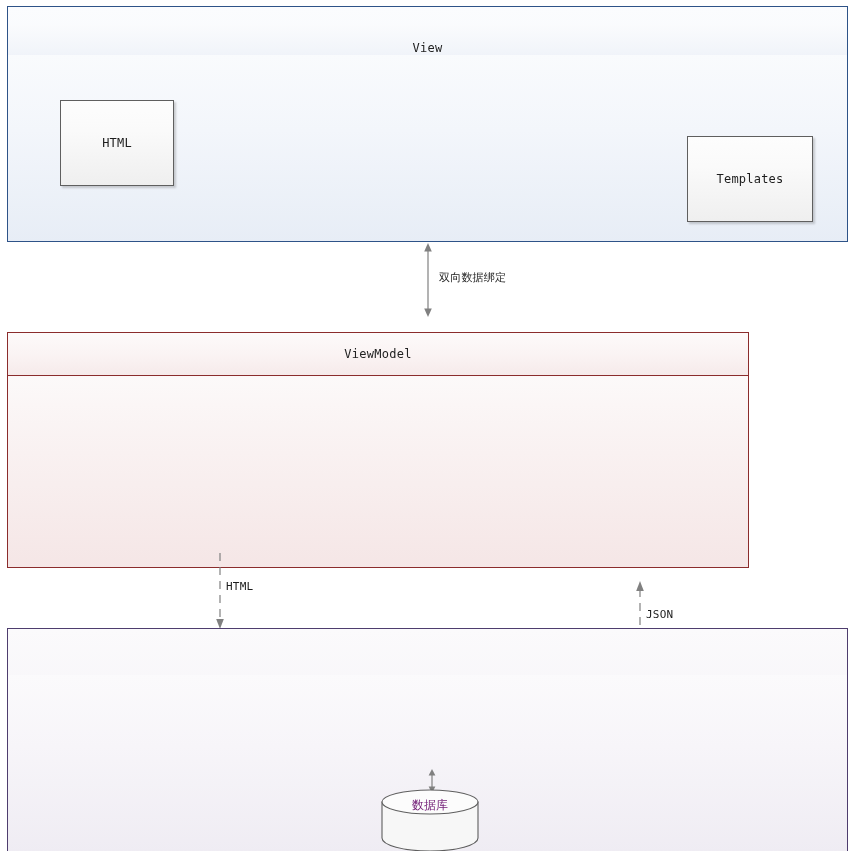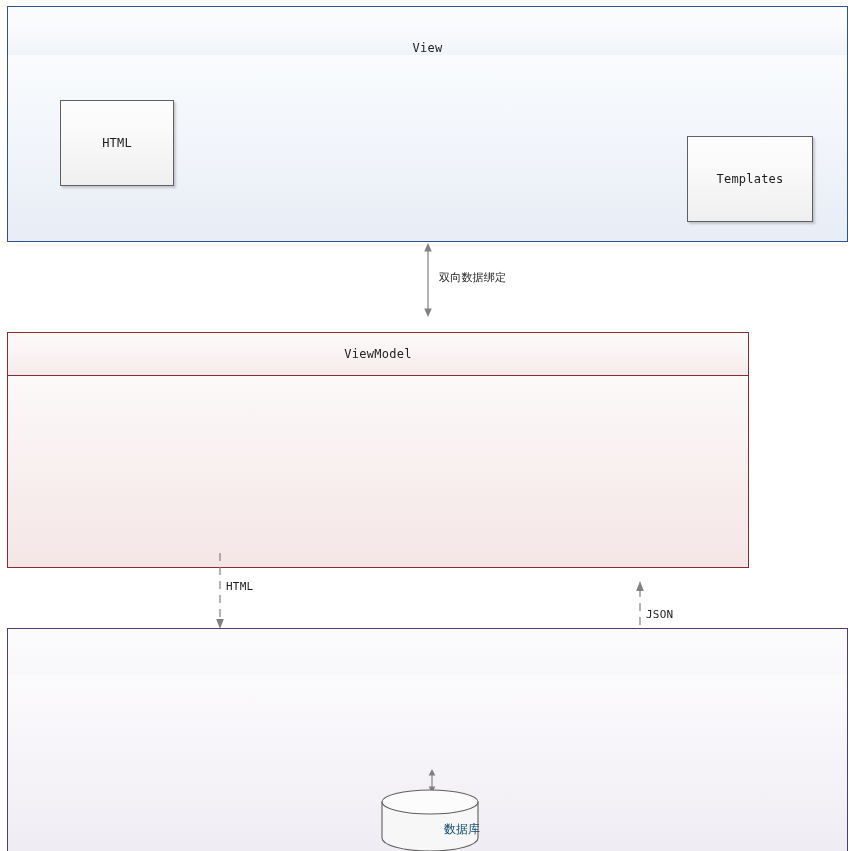--- a/index.html
+++ b/index.html
@@ -143,25 +143,25 @@
     position: absolute;
     left: 380px;
     top: 789px;
     width: 100px;
     height: 62px;
   }
   #db-cylinder svg { display: block; }
   #db-cylinder .db-label {
     position: absolute;
     left: 0;
-    top: 32px;
+    top: 8px;
     width: 100px;
-    text-align: right;
+    text-align: center;
     font-size: 12px;
-    color: #0c4a6e;
+    color: #701a75;
   }
 
   
   .connector {
     position: absolute;
   }
   .connector svg { display: block; overflow: visible; }
   .conn-label {
     position: absolute;
     font-size: 11px;

